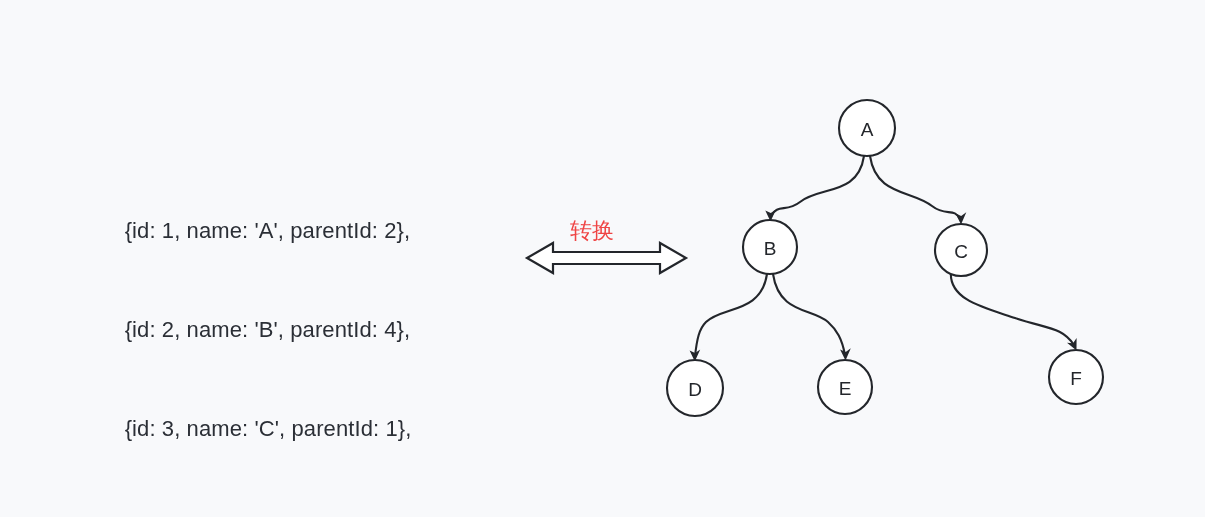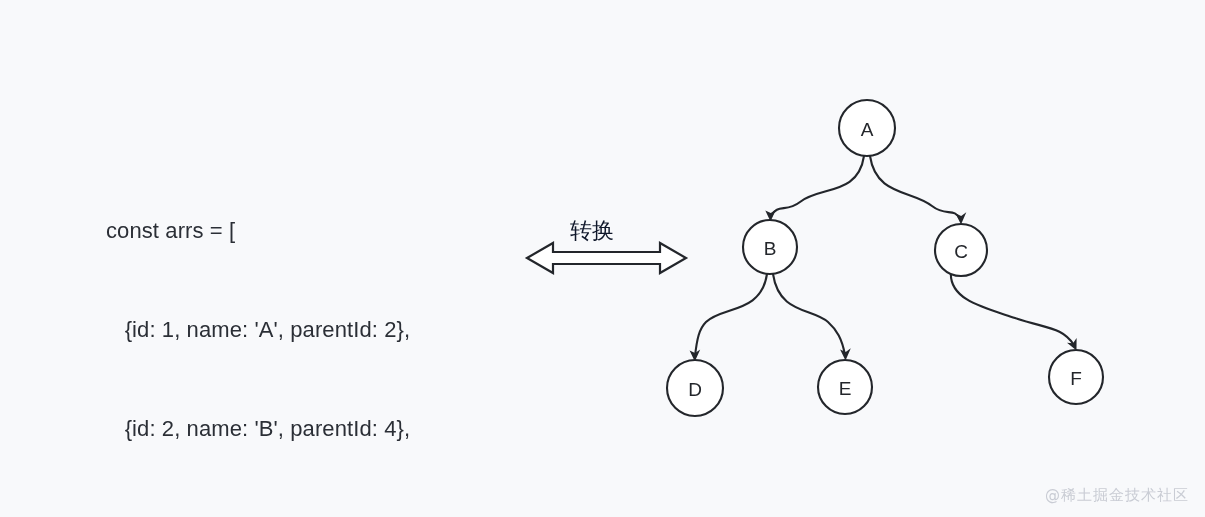--- a/index.html
+++ b/index.html
@@ -38,21 +38,21 @@
     white-space: pre;
   }
 
   
   .transform-label {
     position: absolute;
     left: 570px;
     top: 216px;
     font-size: 22px;
     line-height: 30px;
-    color: #0f172a;
+    color: #ef4444;
     font-family: "DejaVu Sans", sans-serif;
   }
 
   
   svg.layer {
     position: absolute;
     left: 0;
     top: 0;
     width: 1205px;
     height: 517px;
@@ -95,21 +95,20 @@
     letter-spacing: 1px;
     user-select: none;
   }
 </style>
 </head>
 <body>
 
 <div id="canvas">
 
   <div class="code-block">
-    <span class="code-line">const arrs = [</span>
     <span class="code-line">   {id: 1, name: 'A', parentId: 2},</span>
     <span class="code-line">   {id: 2, name: 'B', parentId: 4},</span>
     <span class="code-line">   {id: 3, name: 'C', parentId: 1},</span>
     
     
     
     
   </div>
 
   <div class="transform-label">转换</div>
@@ -154,14 +153,13 @@
     <g>
       <circle class="node-circle" cx="845" cy="387" r="27"></circle>
       <text class="node-label" x="845" y="388">E</text>
     </g>
     <g>
       <circle class="node-circle" cx="1076" cy="377" r="27"></circle>
       <text class="node-label" x="1076" y="378">F</text>
     </g>
   </svg>
 
-  <div class="watermark">@稀土掘金技术社区</div>
 </div>
 
 </body></html>

